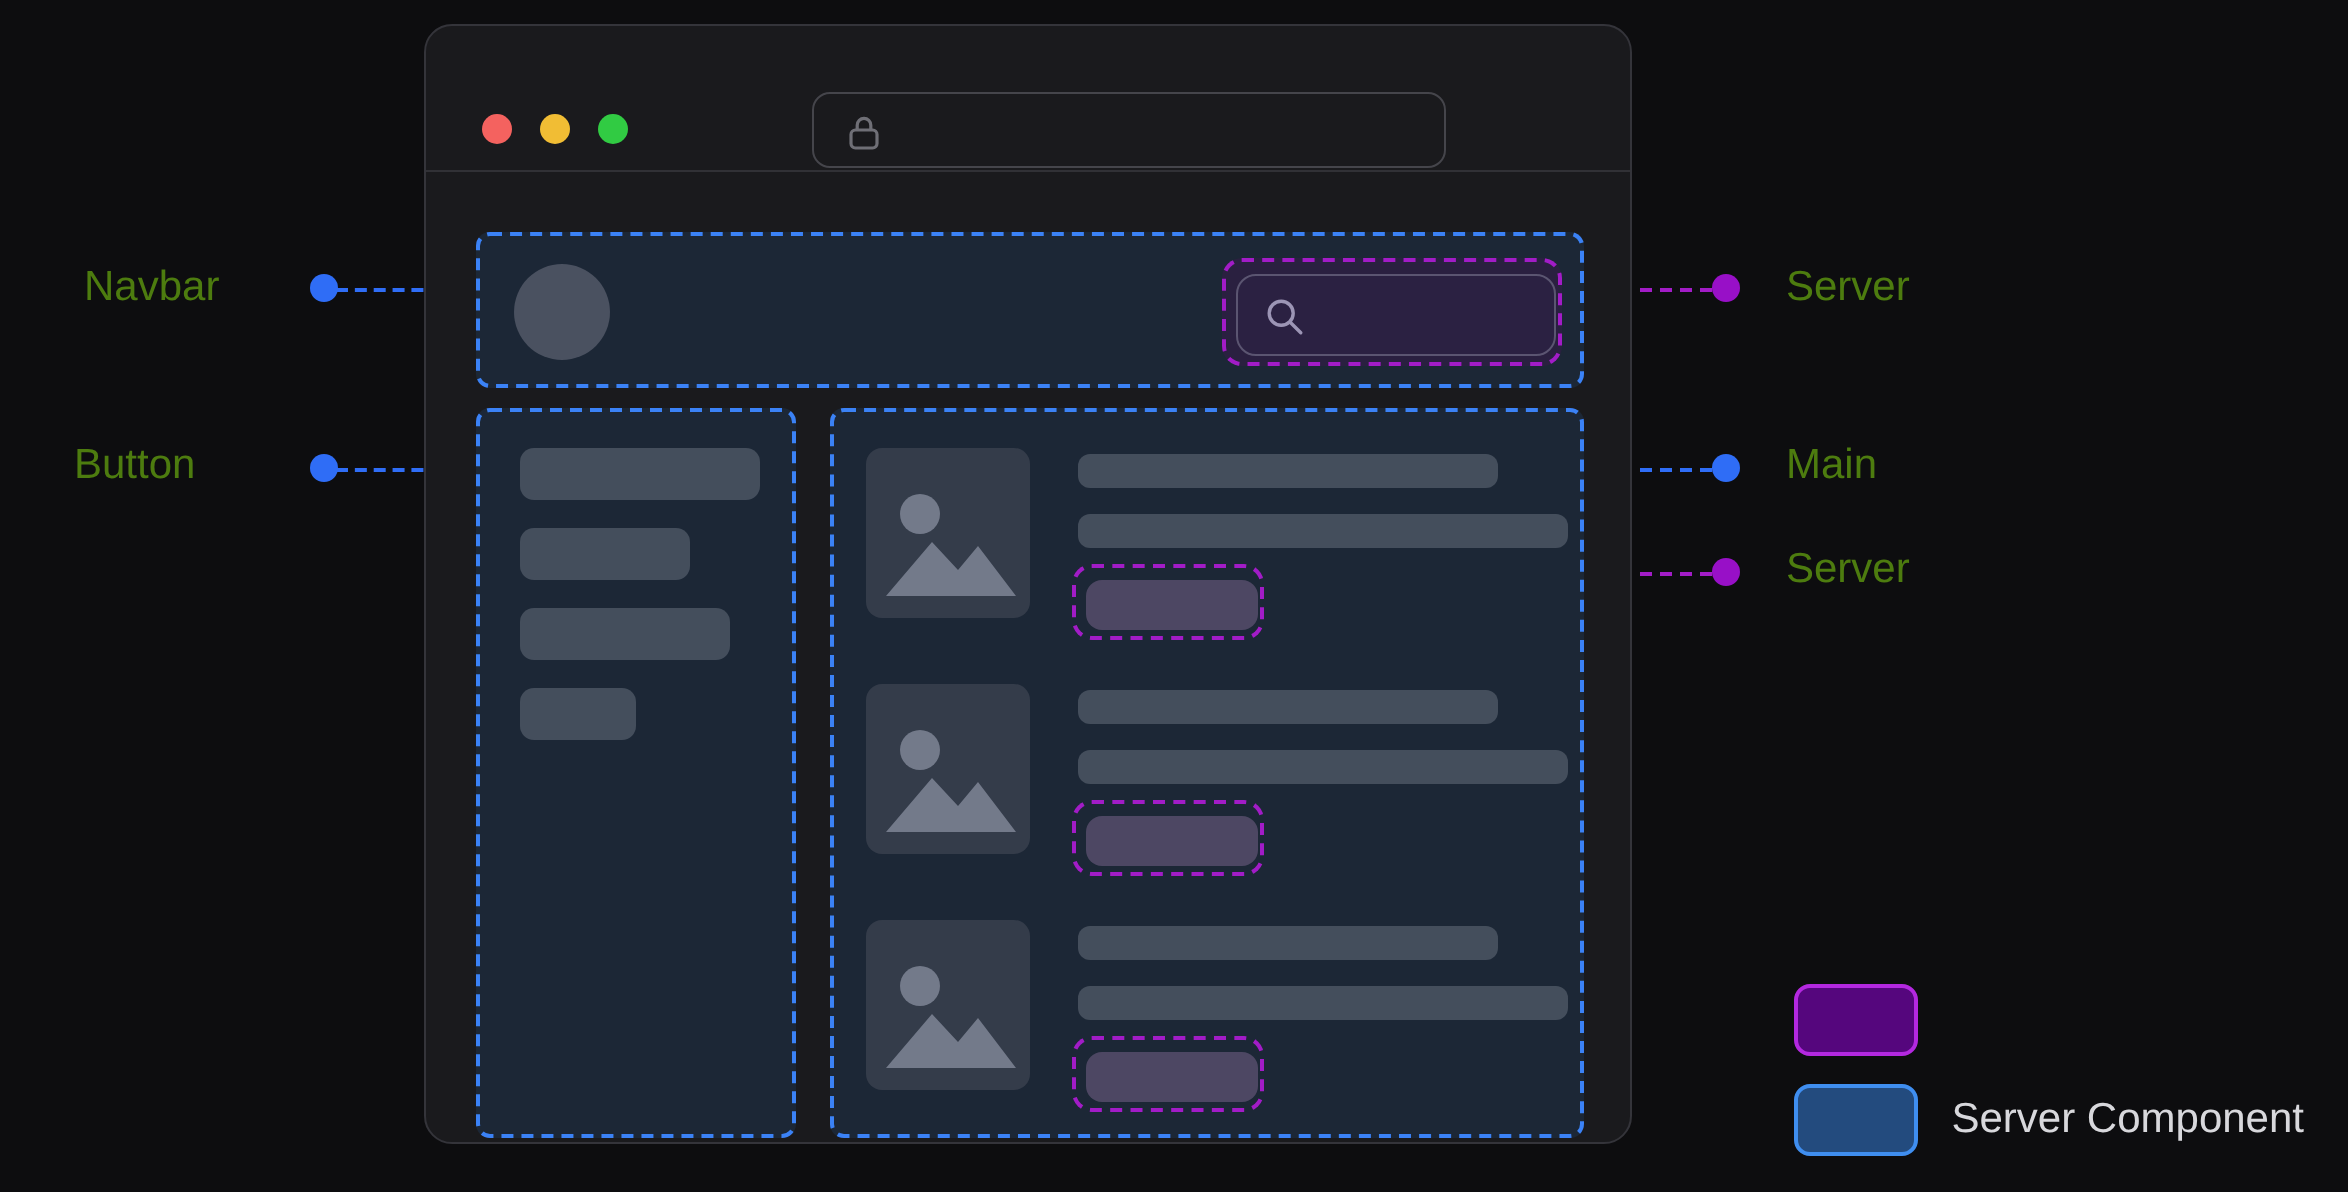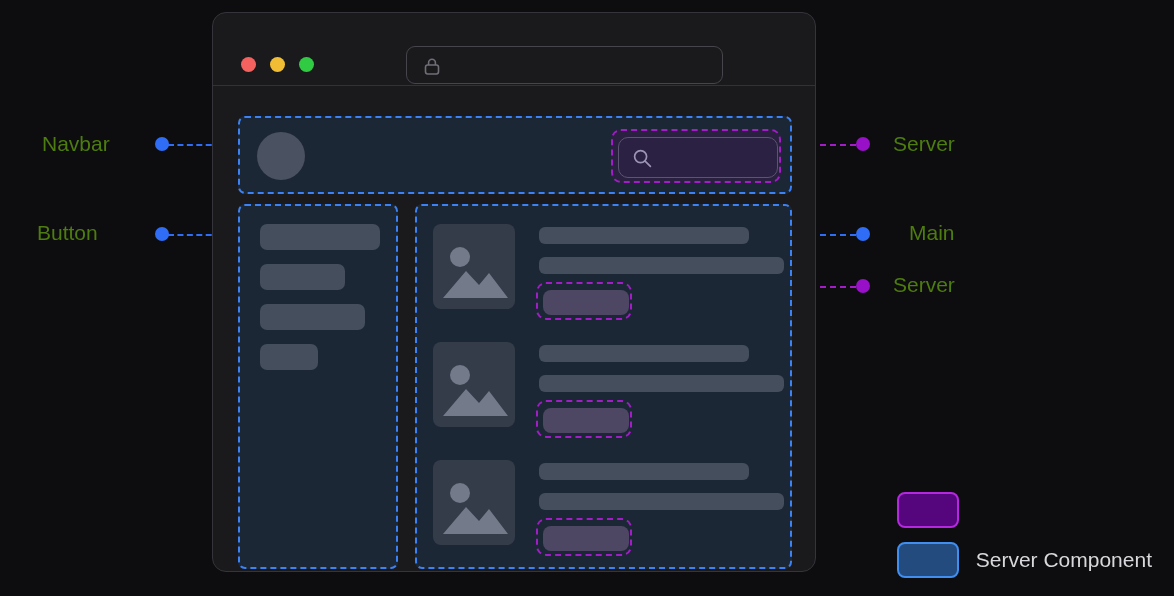--- a/index.html
+++ b/index.html
@@ -259,21 +259,21 @@
 <div class="ann-label" style="left:37px; top:221px;">Button</div>
 <div class="ann-dot blue" style="left:155px; top:227px;"></div>
 <div class="ann-line blue" style="left:168px; top:234px; width:72px;"></div>
 
 <div class="ann-line purple" style="left:790px; top:144px; width:66px;"></div>
 <div class="ann-dot purple" style="left:856px; top:137px;"></div>
 <div class="ann-label" style="left:893px; top:132px;">Server</div>
 
 <div class="ann-line blue" style="left:790px; top:234px; width:66px;"></div>
 <div class="ann-dot blue" style="left:856px; top:227px;"></div>
-<div class="ann-label" style="left:893px; top:221px;margin-left:16px;">Main</div>
+<div class="ann-label" style="left:893px; top:221px;">Main</div>
 
 <div class="ann-line purple" style="left:620px; top:286px; width:236px;"></div>
 <div class="ann-dot purple" style="left:856px; top:279px;"></div>
 <div class="ann-label" style="left:893px; top:273px;">Server</div>
 
 <div class="browser-window">
 
   <div class="browser-chrome">
     <div class="traffic-lights">
       <div class="dot red"></div>

